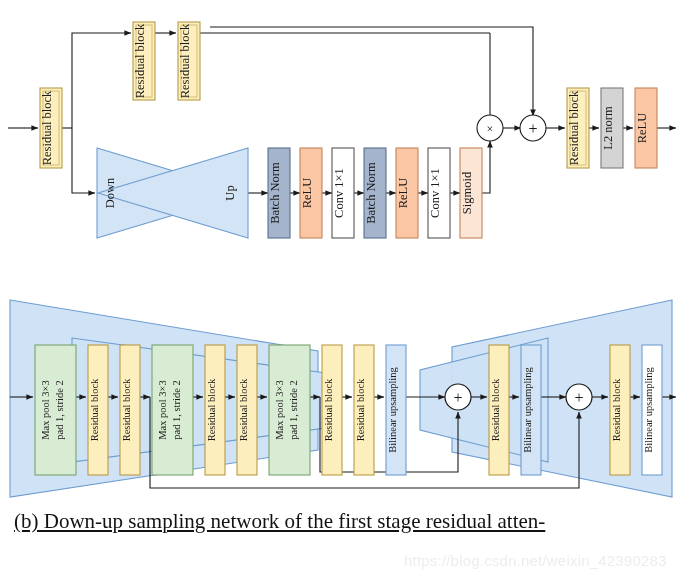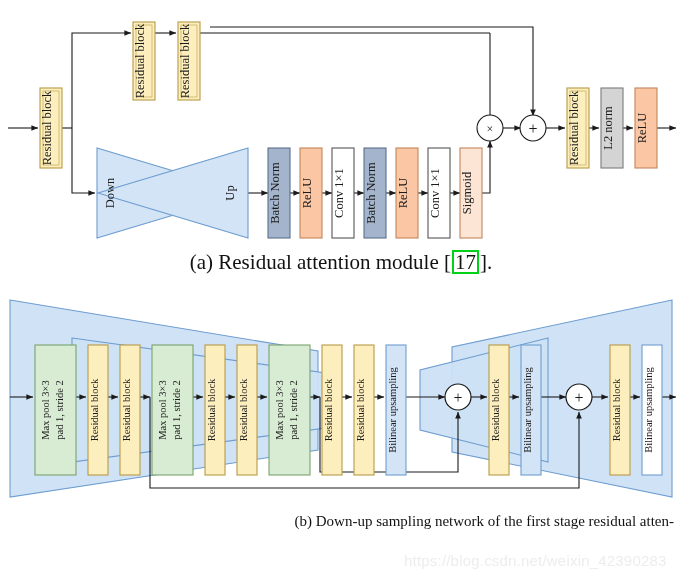--- a/index.html
+++ b/index.html
@@ -41,23 +41,24 @@
     top: 247px;
     height: 40px;
     text-align: center;
     font-size: 21px;
     line-height: 30px;
   }
   #caption-b {
     top: 506px;
     left: 14px;
     width: 660px;
-    font-size: 15px;
+    font-size: 21px;
     line-height: 30px;
-    text-align: right;
+    text-align: left;
+    text-decoration: underline;
   }
   .cite-box {
     border: 2px solid #00d21a;
     padding: 0 1px;
     display: inline-block;
     line-height: 20px;
     margin: 0 1px;
   }
   #watermark {
     position: absolute;
@@ -203,23 +204,20 @@
         <circle cx="490" cy="128" r="13" fill="#ffffff" stroke="#1a1a1a" stroke-width="1.1"></circle>
         <text class="opglyph" x="490" y="133" text-anchor="middle" font-size="12">×</text>
       </g>
       <g>
         <circle cx="533" cy="128" r="13" fill="#ffffff" stroke="#1a1a1a" stroke-width="1.1"></circle>
         <text class="opglyph" x="533" y="134" text-anchor="middle" font-size="16">+</text>
       </g>
     </svg>
   </div>
 
-  <div class="caption" id="caption-a">
-    <span>(a) Residual attention module [</span><span class="cite-box">17</span><span>].</span>
-  </div>
 
   <div class="fig" id="fig-b">
     <svg width="682" height="208" viewBox="0 0 682 208" xmlns="http://www.w3.org/2000/svg">
       <defs>
         <marker id="ah2" markerWidth="7" markerHeight="7" refX="6" refY="2.6" orient="auto">
           <path d="M0,0 L6,2.6 L0,5.2 z" fill="#1a1a1a"></path>
         </marker>
       </defs>
 
       <g fill="#cde1f5" stroke="#6e9dd0" stroke-width="1.1" fill-opacity="0.95">

